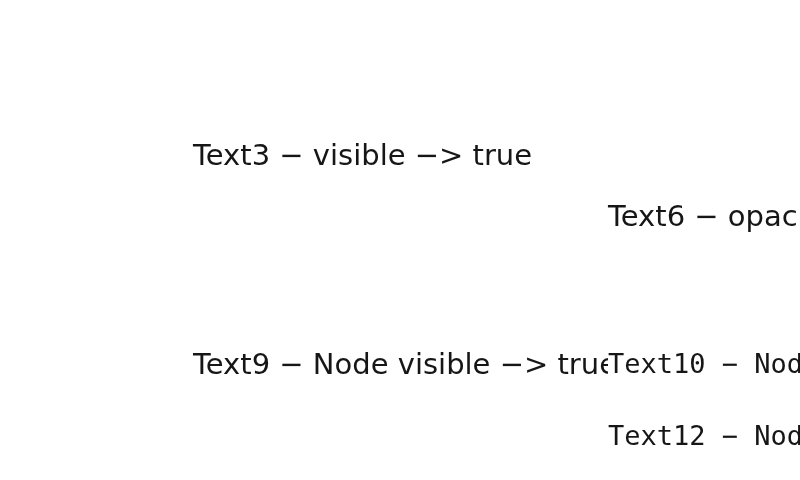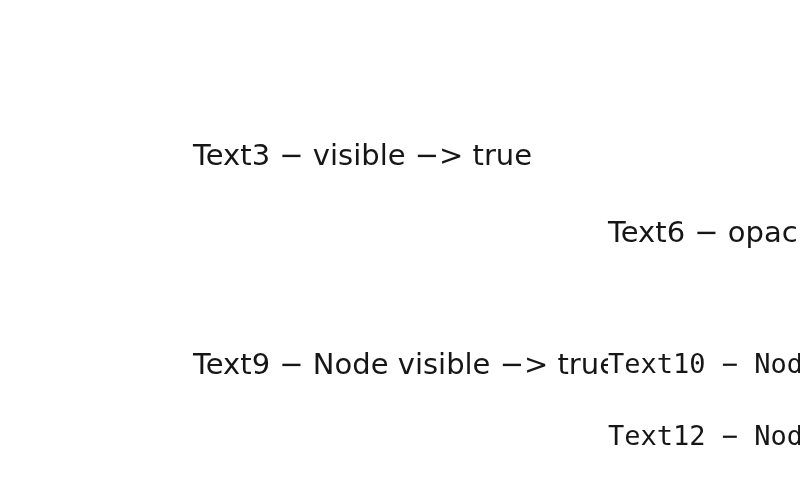--- a/index.html
+++ b/index.html
@@ -32,21 +32,21 @@
     overflow: hidden;
   }
   
   .overlay {
     left: 608px;
     height: 34px;
     background: #ffffff;
     z-index: 2;
   }
   #text3  { left: 193px; top: 139px; }
-  #text6  { left: 608px; top: 216px; }
+  #text6  { left: 608px; top: 200px; }
   #text9  { top: 348px; }
   #text10 { top: 348px; }
   #text11 { top: 420px; }
   #text12 { top: 420px; }
 </style>
 </head>
 <body>
 
 <div class="screen">
 

